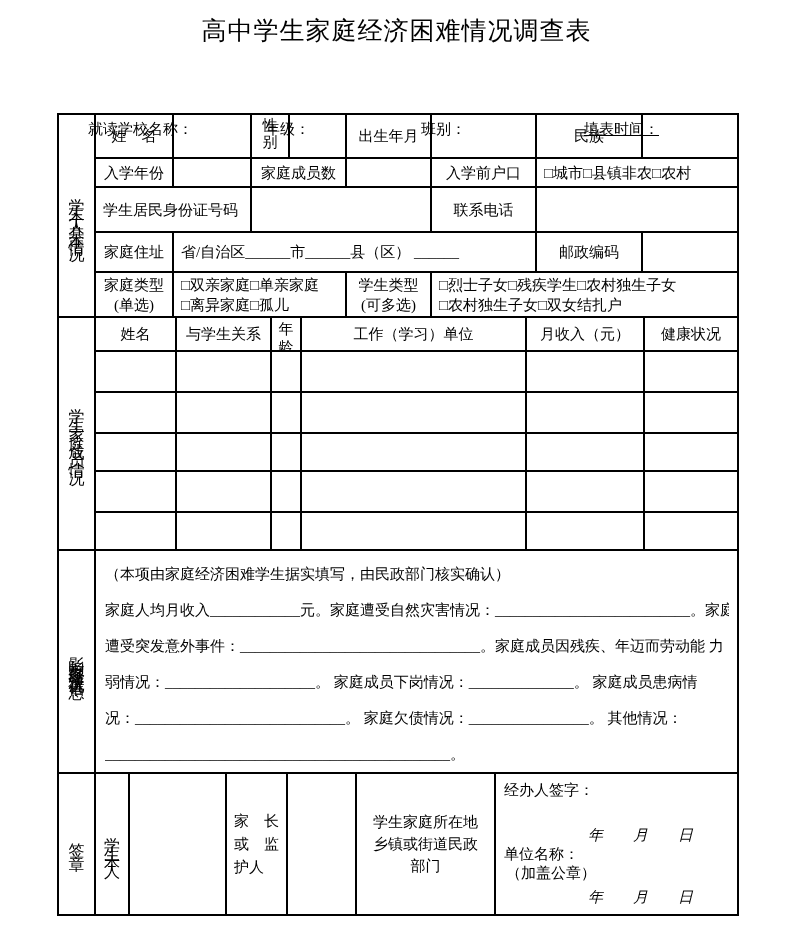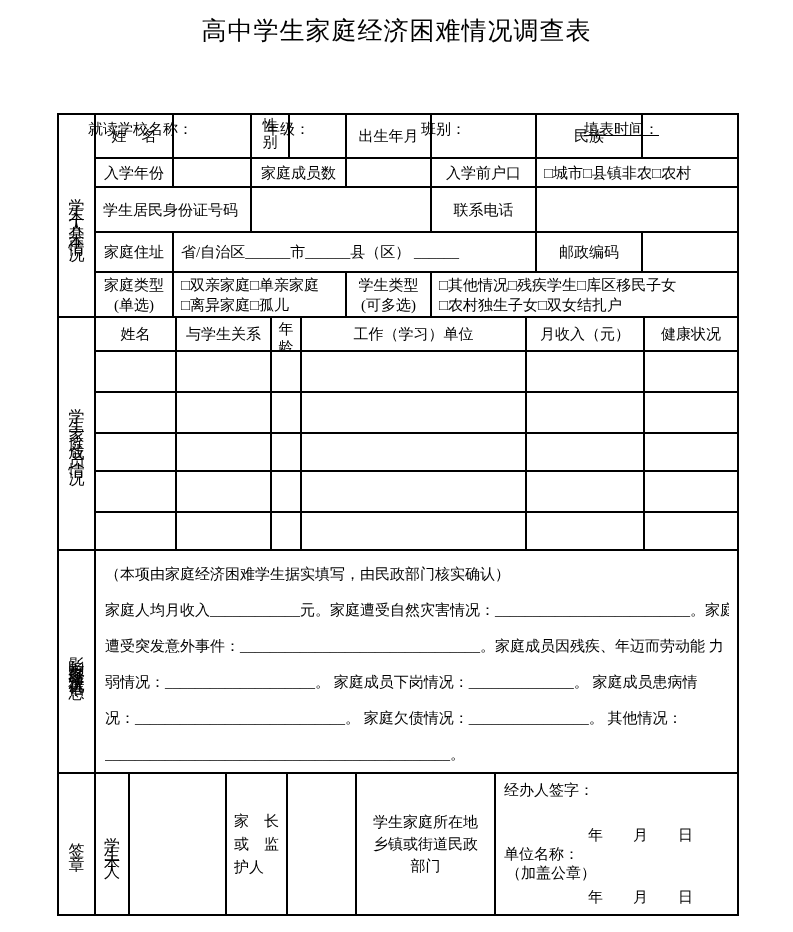--- a/index.html
+++ b/index.html
@@ -97,21 +97,21 @@
   }
 
   
   td.handler {
     vertical-align: top;
     text-align: left;
     padding: 7px 8px;
     line-height: 19px;
   }
   .h-sign { margin-bottom: 26px; }
-  .h-date { text-align: center; padding-left: 48px; }
+  .h-date { text-align: center; padding-left: 48px; font-style: italic; }
   .h-date2 { margin-top: 5px; }
   .h-stamp { padding-left: 2px; }
 </style>
 </head>
 <body>
 
 <div class="page">
 
   <div class="title">高中学生家庭经济困难情况调查表</div>
 
@@ -168,21 +168,21 @@
         <td>邮政编码</td>
         <td></td>
       </tr>
       <tr style="height:45px">
         <td class="prewrap">家庭类型
 (单选)</td>
         <td colspan="3" class="tl prewrap">□双亲家庭□单亲家庭
 □离异家庭□孤儿</td>
         <td class="prewrap">学生类型
 (可多选)</td>
-        <td colspan="3" class="tl prewrap">□其他情况□残疾学生□库区移民子女
+        <td colspan="3" class="tl prewrap">□烈士子女□残疾学生□农村独生子女
 □农村独生子女□双女结扎户</td>
       </tr>
     </tbody>
       </table>
 
     <table>
       <colgroup>
         <col style="width:37px">
           <col style="width:81px">
           <col style="width:95px">

